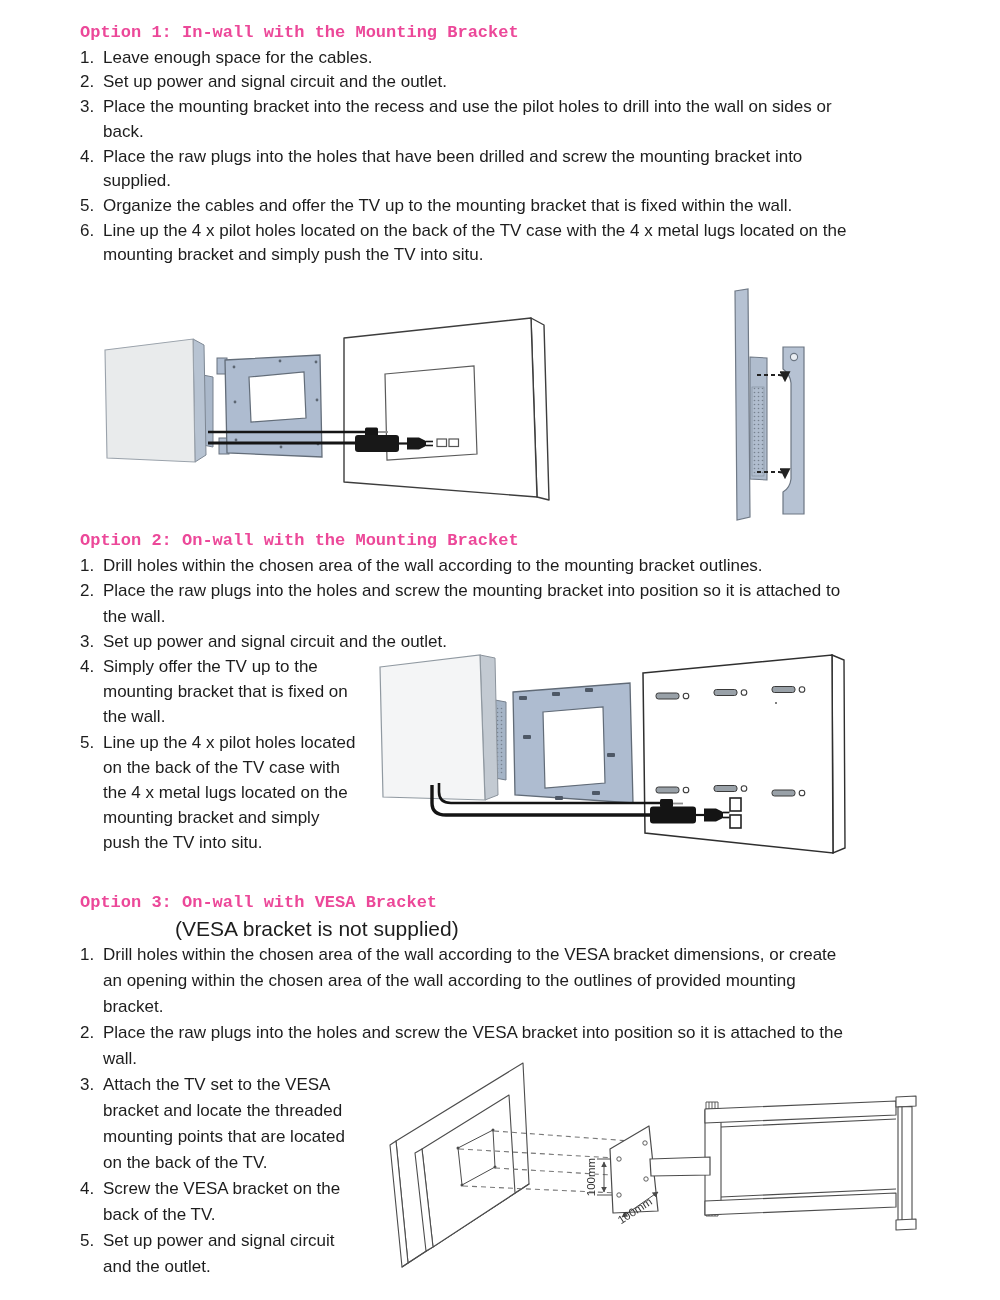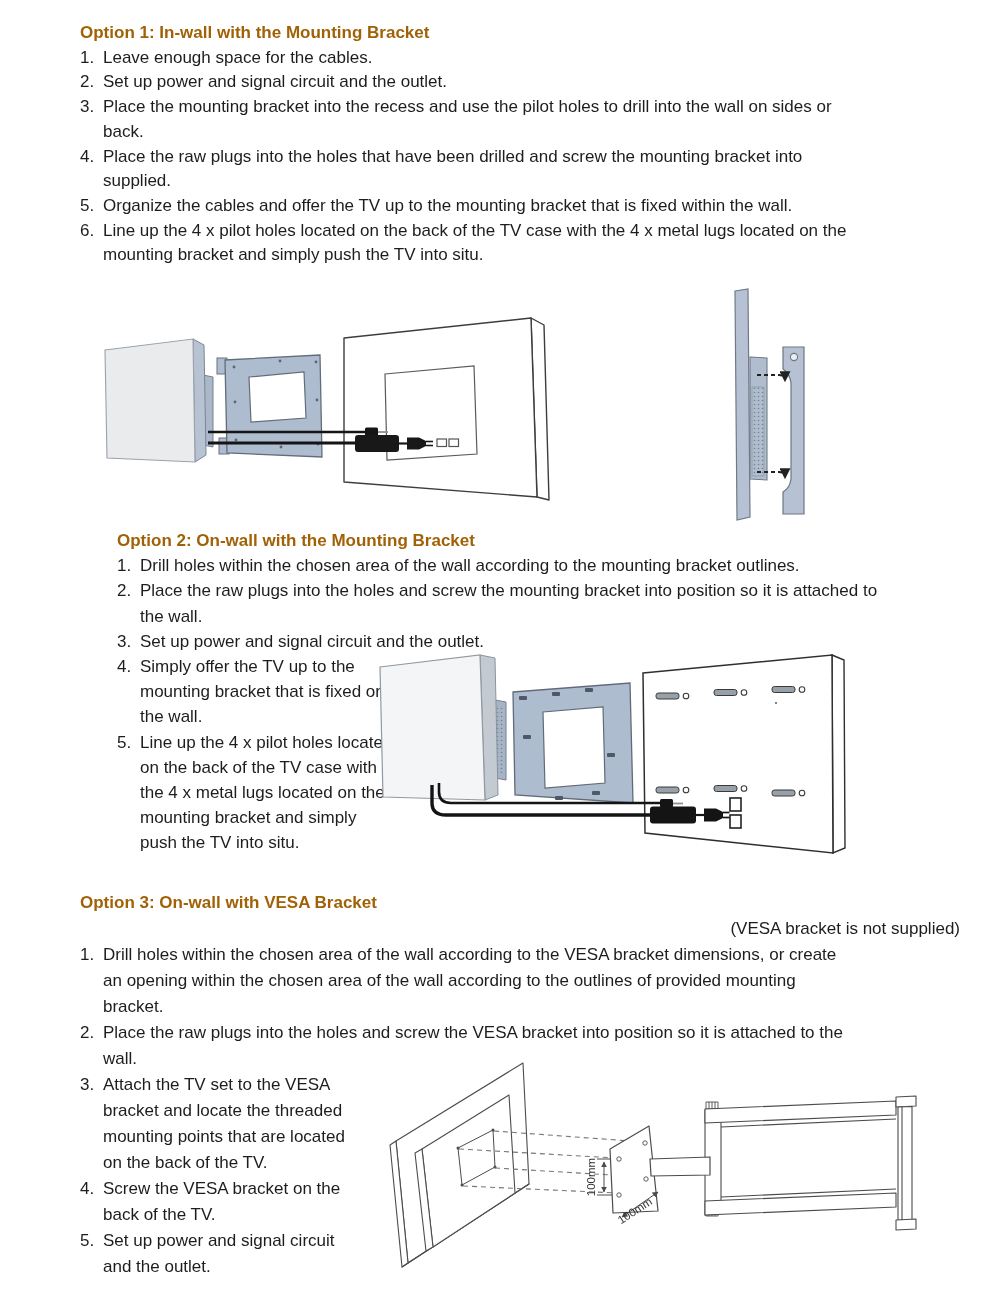--- a/index.html
+++ b/index.html
@@ -1,24 +1,24 @@
 <!DOCTYPE html>
 <html><head>
 <meta charset="utf-8">
 <style>
   html,body{margin:0;padding:0;background:#ffffff;}
   body{width:1000px;height:1300px;position:relative;overflow:hidden;
        font-family:"Liberation Sans","DejaVu Sans",sans-serif;color:#1d1d1d;}
   .page{position:absolute;inset:0;background:#fff;}
   .sec{position:absolute;left:80px;width:880px;}
   .sec1{top:21px;line-height:24.7px;}
-  .sec2{top:528px;line-height:25.2px;margin-left:37px;}
+  .sec2{top:528px;line-height:25.2px;}
   .sec3{top:890px;line-height:26px;}
-  .hd{font-weight:bold;font-size:17px;color:#a16207;}
-  .note{font-size:17px;padding-left:95px;text-align:right;}
+  .hd{font-weight:bold;font-size:17px;color:#ec4899;font-family:Liberation Mono, monospace;}
+  .note{font-size:21px;padding-left:95px;}
   .item{display:grid;grid-template-columns:23px auto;font-size:17px;}
   .num{white-space:nowrap;}
   .line{white-space:nowrap;}
   svg{position:absolute;}
   svg text{font-family:"Liberation Sans","DejaVu Sans",sans-serif;}
 </style>
 </head>
 <body>
 
 <div class="page">

